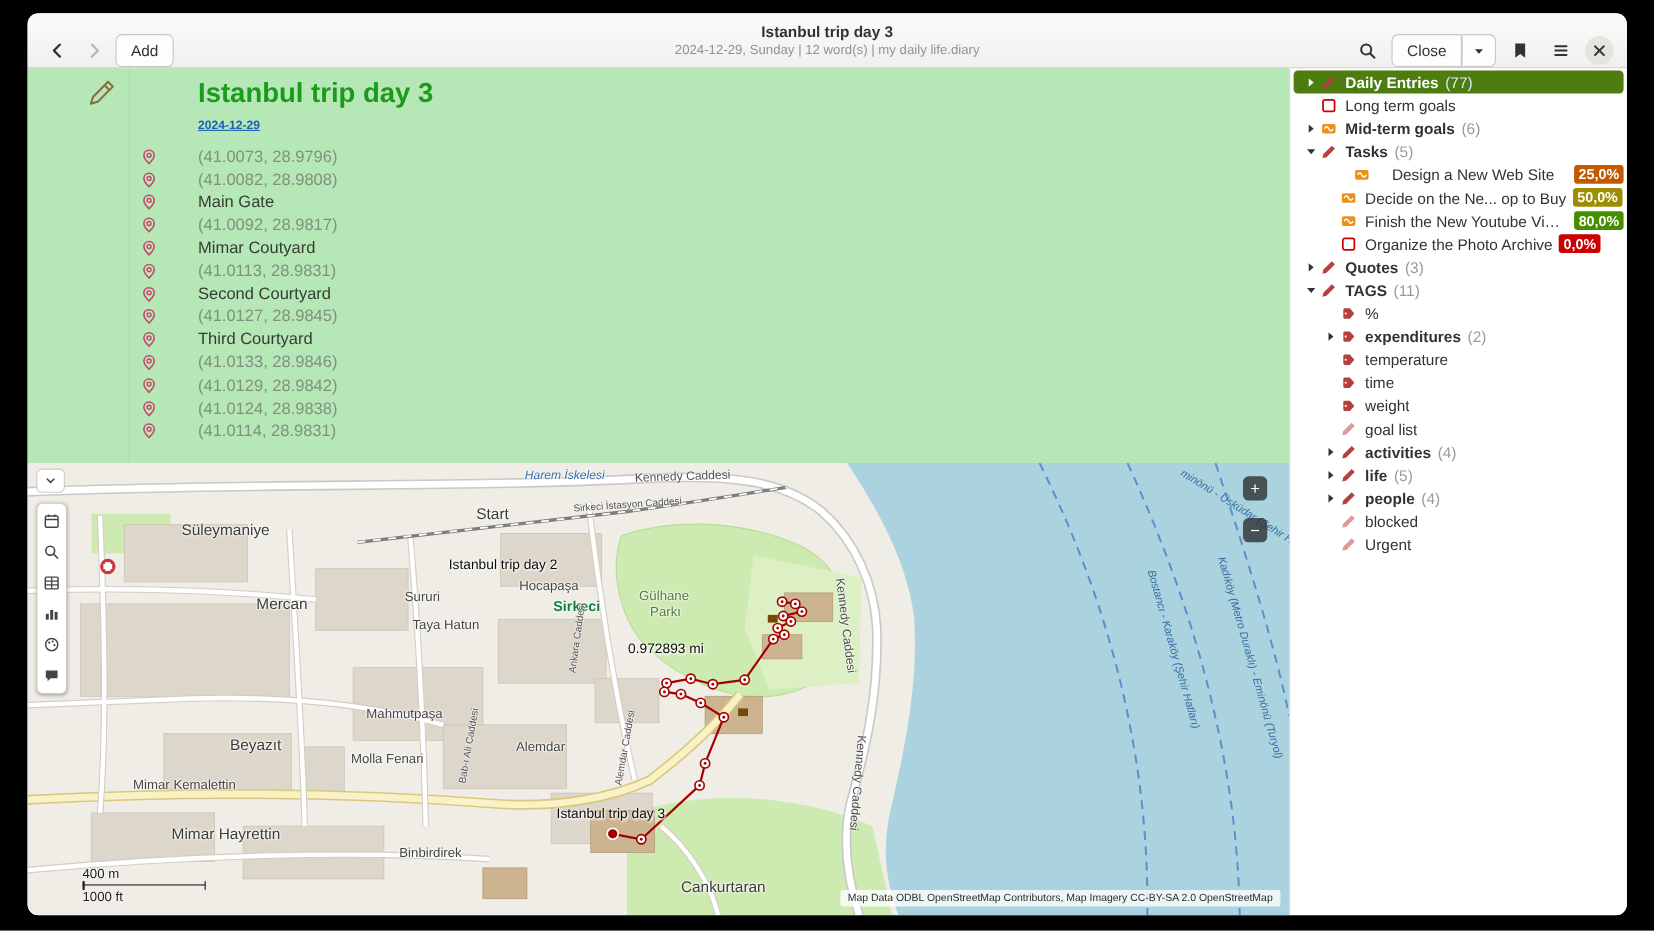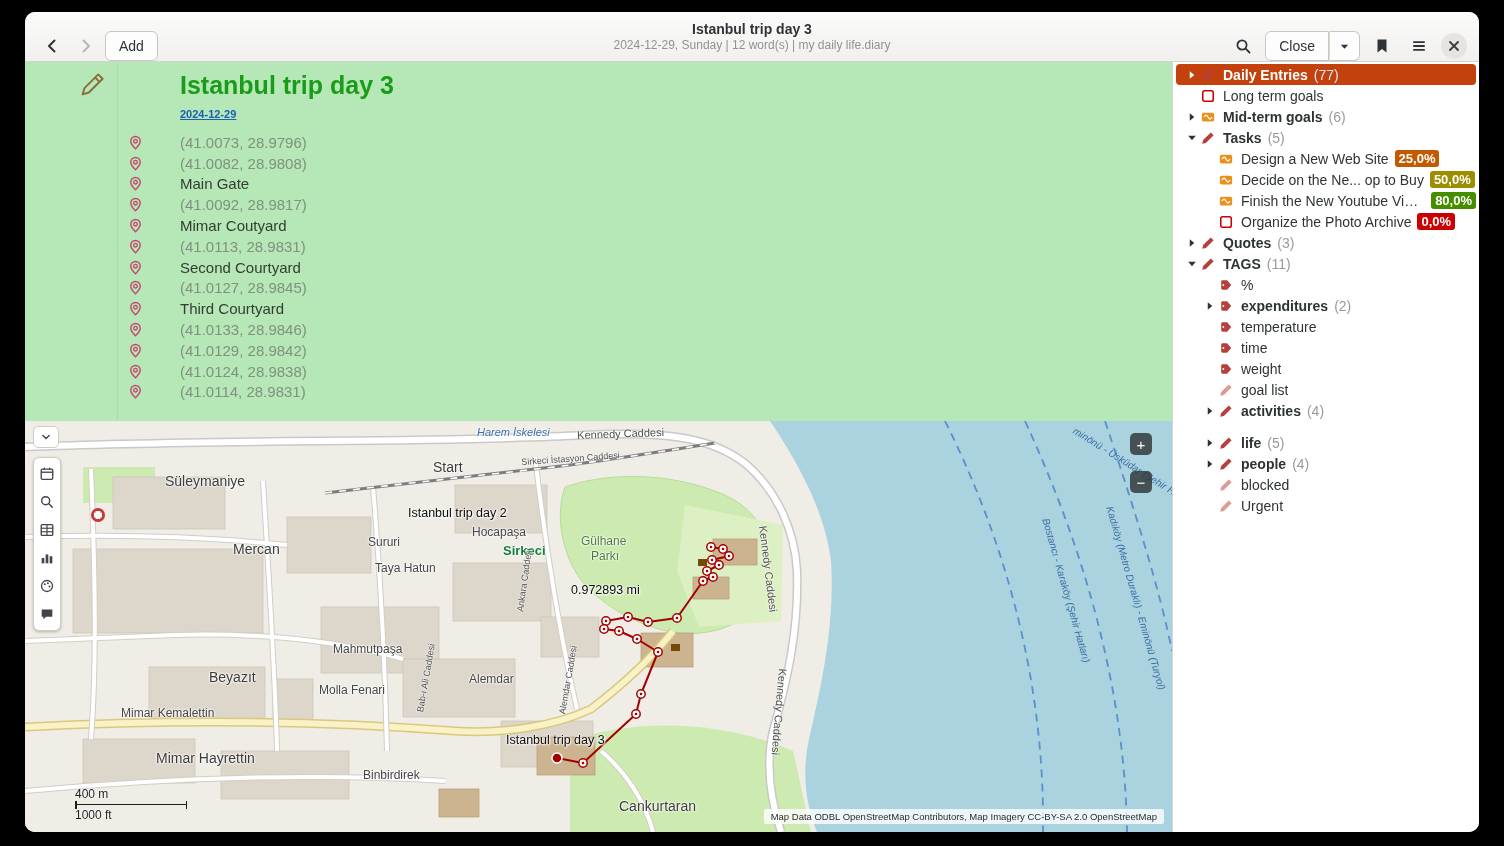--- a/index.html
+++ b/index.html
@@ -508,21 +508,21 @@
         <div class="scale">
           <div>400 m</div>
           <div class="bar"></div>
           <div>1000 ft</div>
         </div>
         <div class="attribution">Map Data ODBL OpenStreetMap Contributors, Map Imagery CC-BY-SA 2.0 OpenStreetMap</div>
       </div>
     </div>
 
     <div class="sidebar" id="sidebar-list">
-        <div class="srow selected bold" style="padding-left: 8px; background: #c2410c;">
+        <div class="srow selected bold" style="padding-left: 8px; background: #4d7c0f;">
           <span class="sexp">
             <svg viewBox="0 0 16 16" width="12" height="12">
               <path d="M5 3l6 5-6 5z"></path>
             </svg>
           </span>
           <span class="sicon">
             <svg viewBox="0 0 16 16" width="14" height="14">
               <path d="M11.2 1.6l3.2 3.2L5.6 13.6l-4.2 1 1-4.2z" fill="#b5403c"></path>
             </svg>
           </span>
@@ -560,21 +560,21 @@
             </svg>
           </span>
           <span class="sicon">
             <svg viewBox="0 0 16 16" width="14" height="14">
               <path d="M11.2 1.6l3.2 3.2L5.6 13.6l-4.2 1 1-4.2z" fill="#b5403c"></path>
             </svg>
           </span>
           <span class="slabel">Tasks</span>
           <span class="scount">(5)</span>
         </div>
-        <div class="srow" style="padding-left: 26px;">
+        <div class="srow" style="padding-left: 26px; justify-content: space-between;">
           <span class="sexp"></span>
           <span class="sicon">
             <svg viewBox="0 0 16 16" width="14" height="14">
               <rect x="1" y="3" width="14" height="10" rx="2" fill="#ed9017"></rect>
               <path d="M3.5 8c1.5-3 3-3 4.5 0s3 3 4.5 0" fill="none" stroke="#fff" stroke-width="1.5"></path>
             </svg>
           </span>
           <span class="slabel">Design a New Web Site</span>
           <span class="sbadge" style="background: rgb(196, 90, 0);">25,0%</span>
         </div>
@@ -709,21 +709,21 @@
             </svg>
           </span>
           <span class="sicon">
             <svg viewBox="0 0 16 16" width="14" height="14">
               <path d="M11.2 1.6l3.2 3.2L5.6 13.6l-4.2 1 1-4.2z" fill="#b5403c"></path>
             </svg>
           </span>
           <span class="slabel">activities</span>
           <span class="scount">(4)</span>
         </div>
-        <div class="srow bold" style="padding-left: 26px; margin-top: 11px;">
+        <div class="srow bold" style="padding-left: 26px;">
           <span class="sexp">
             <svg viewBox="0 0 16 16" width="12" height="12">
               <path d="M5 3l6 5-6 5z"></path>
             </svg>
           </span>
           <span class="sicon">
             <svg viewBox="0 0 16 16" width="14" height="14">
               <path d="M11.2 1.6l3.2 3.2L5.6 13.6l-4.2 1 1-4.2z" fill="#b5403c"></path>
             </svg>
           </span>

